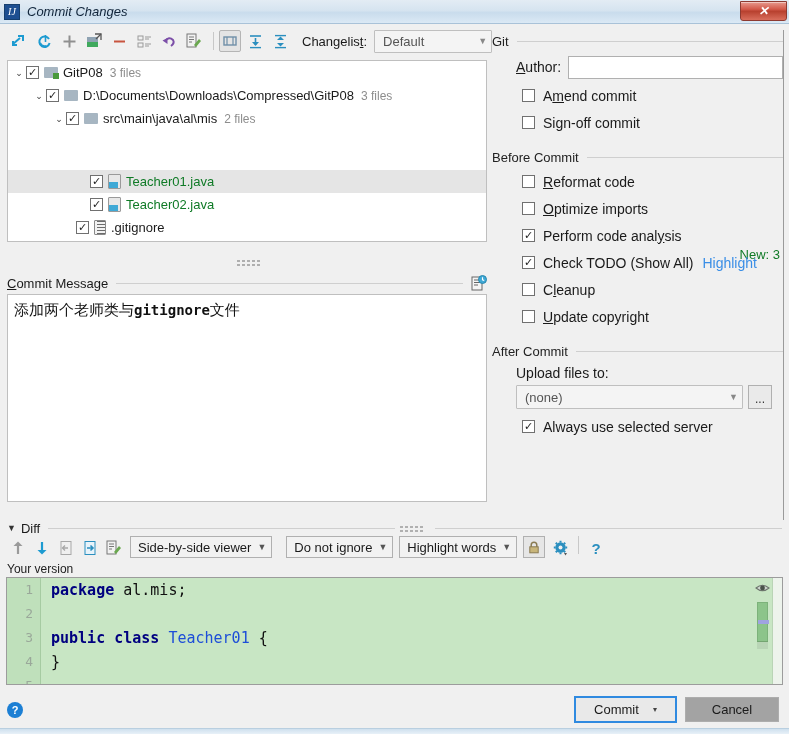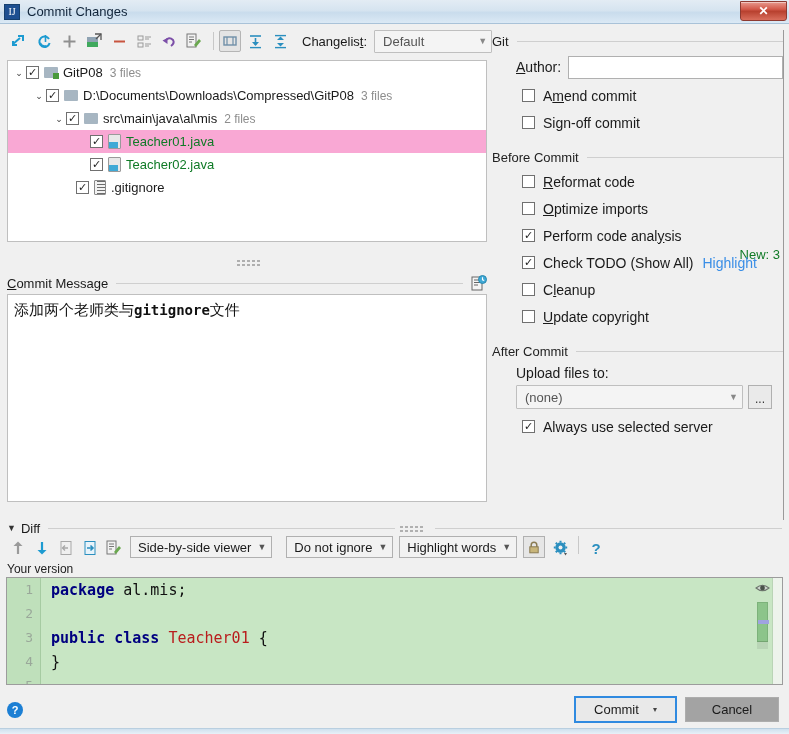--- a/index.html
+++ b/index.html
@@ -12,21 +12,21 @@
     color: #1a1a1a;
     background: #f0f0f0;
   }
   #app { position: relative; width: 789px; height: 734px; background: #f0f0f0; }
 
   
   .titlebar {
     position: absolute; left: 0; top: 0; width: 789px; height: 24px;
     background: linear-gradient(to bottom, #e3ecf4 0%, #d6e4f0 45%, #c9dcec 55%, #dbe9f5 100%);
     border-bottom: 1px solid #a9c2d8;
-    display: flex; align-items: center;
+    display: flex; align-items: center; font-style: italic;
   }
   .title-icon {
     width: 16px; height: 16px; margin-left: 4px; margin-top: 1px;
     background: #1d4f91; border: 1px solid #16406f;
     color: #fff; font-size: 10px; line-height: 14px; text-align: center;
     font-family: "Liberation Serif", serif;
   }
   .title-text { margin-left: 7px; font-size: 13px; color: #10243a; }
   .close-btn {
     position: absolute; right: 2px; top: 1px; width: 47px; height: 20px;
@@ -59,21 +59,21 @@
   .combo .cv { flex: 1; }
   .combo .chev { color: #888; font-size: 9px; margin-left: 6px; }
   #changelist-combo { width: 118px; margin-left: 7px; }
 
   
   .tree {
     position: absolute; left: 7px; top: 60px; width: 480px; height: 182px;
     background: #fff; border: 1px solid #bfbfbf; overflow: hidden;
   }
   .trow { height: 23px; display: flex; align-items: center; padding-left: 4px; white-space: nowrap; }
-  .trow.sel { background: #f9a8d4; }
+  .trow.sel { background: #e5e5e5; margin-top: 40px; }
   .twist { width: 14px; color: #3b3b3b; font-size: 9px; text-align: center; }
   .cbx {
     width: 13px; height: 13px; border: 1px solid #707070; background: #fff;
     display: inline-flex; align-items: center; justify-content: center;
     margin-right: 5px; flex: none;
   }
   .cbx.on::after { content: "✓"; font-size: 11px; color: #1d1d1d; line-height: 1; }
   .folder {
     width: 14px; height: 11px; background: #a7b6c2; border-radius: 1px;
     margin-right: 5px; flex: none; position: relative;
@@ -193,21 +193,21 @@
     height: 24px; line-height: 24px; text-align: right; padding-right: 7px;
     font-family: "DejaVu Sans Mono", monospace; font-size: 13px; color: #9aa89a;
   }
   .codelines { position: absolute; left: 44px; top: 0; }
   .cline {
     height: 24px; line-height: 24px;
     font-family: "DejaVu Sans Mono", monospace; font-size: 15px; white-space: pre;
   }
   .kw { color: #000080; font-weight: bold; }
   .pl { color: #111; }
-  .cls { color: #b91c1c; }
+  .cls { color: #1d4ed8; }
   .eye {
     position: absolute; right: 12px; top: 4px; width: 15px; height: 12px;
   }
   .minimap {
     position: absolute; right: 14px; top: 24px; width: 11px; height: 40px;
     background: #8cc48a; border: 1px solid #7cb27a;
   }
   .minimap .mark { position: absolute; left: 0; top: 17px; width: 11px; height: 4px; background: #9fa3e0; }
   .minimap-shadow { position: absolute; right: 14px; top: 63px; width: 11px; height: 8px; background: rgba(0,0,0,.07); }
   .code-scroll {

